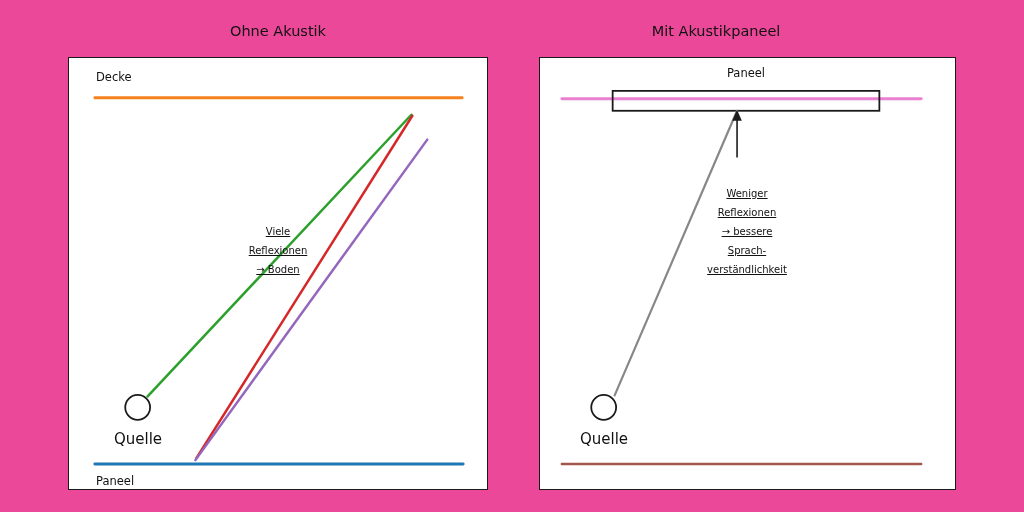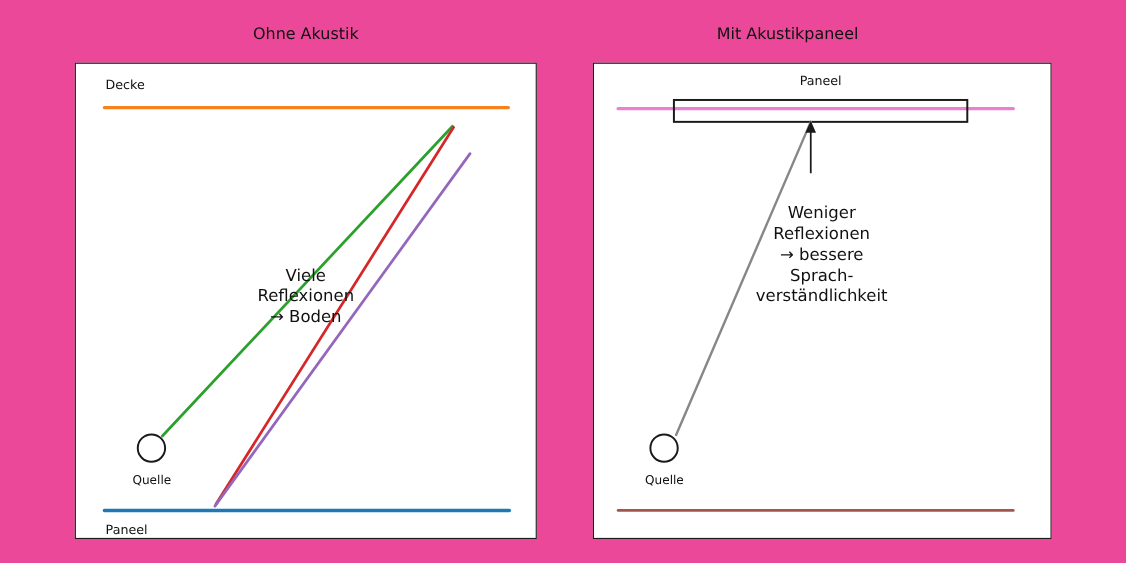--- a/index.html
+++ b/index.html
@@ -38,29 +38,30 @@
     left: 0; top: 0;
     width: 100%; height: 100%;
     display: block;
   }
   .lbl {
     position: absolute;
     color: #111111;
     white-space: nowrap;
   }
   .lbl-wall { font-size: 11.5px; }
-  .lbl-src  { font-size: 11px; transform: translateX(-50%); }
+  .lbl-src  { font-size: 15px; transform: translateX(-50%); }
   .annotation {
     position: absolute;
     transform: translateX(-50%);
     text-align: center;
-    font-size: 15px;
+    font-size: 10px;
     line-height: 19px;
     color: #111111;
     white-space: nowrap;
+    text-decoration: underline;
   }
 </style>
 </head>
 <body>
 
 <div class="figure">
 
   <div class="panel-title" style="left:278px;">Ohne Akustik</div>
   <div class="panel-title" style="left:716px;">Mit Akustikpaneel</div>
 
@@ -69,21 +70,21 @@
       <line x1="26" y1="40" x2="395" y2="40" stroke-width="3" stroke-linecap="round" stroke="#f6821e"></line>
       <line x1="26" y1="408" x2="396" y2="408" stroke-width="3" stroke-linecap="round" stroke="#1f77b4"></line>
       <line x1="79" y1="340" x2="344" y2="57" stroke-width="2.5" stroke-linecap="round" stroke="#2ca02c"></line>
       <line x1="128" y1="402" x2="345" y2="58" stroke-width="2.5" stroke-linecap="round" stroke="#d62728"></line>
       <line x1="127" y1="404" x2="360" y2="82" stroke-width="2.5" stroke-linecap="round" stroke="#9467bd"></line>
       <circle cx="69" cy="351" r="12.5" fill="#ffffff" stroke-width="1.8" stroke="#1a1a1a"></circle>
     </svg>
     <div class="lbl lbl-wall" style="left:27px; top:12px;">Decke</div>
     <div class="lbl lbl-wall" style="left:27px; top:416px;">Paneel</div>
     <div class="lbl lbl-src" style="left:69px; top:372px;">Quelle</div>
-    <div class="annotation" style="left:209px; top:164px;margin-top:19px;">
+    <div class="annotation" style="left:209px; top:164px;">
       <div>Viele</div>
       <div>Reflexionen</div>
       <div>→ Boden</div>
     </div>
   </div>
 
   <div class="room room-right">
     <svg viewBox="0 0 417 433">
       <line x1="22" y1="41" x2="383" y2="41" stroke-width="3" stroke-linecap="round" stroke="#ea80d0"></line>
       <rect x="73" y="33" width="268" height="20" fill="none" stroke-width="1.8" stroke="#1a1a1a"></rect>

